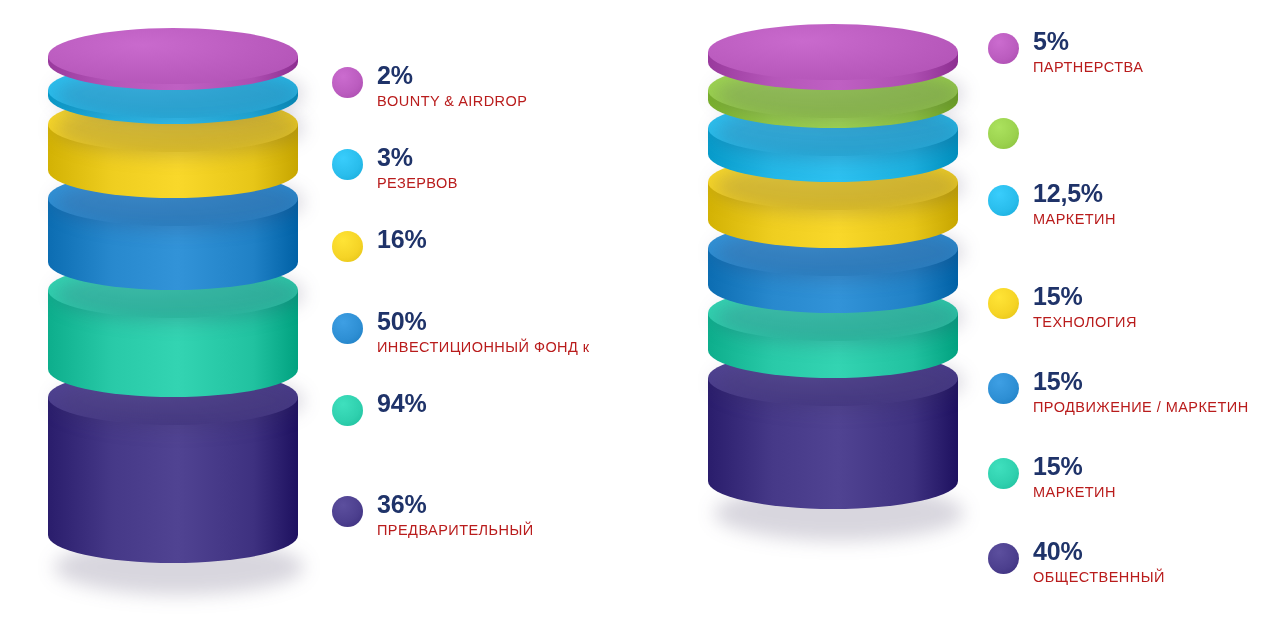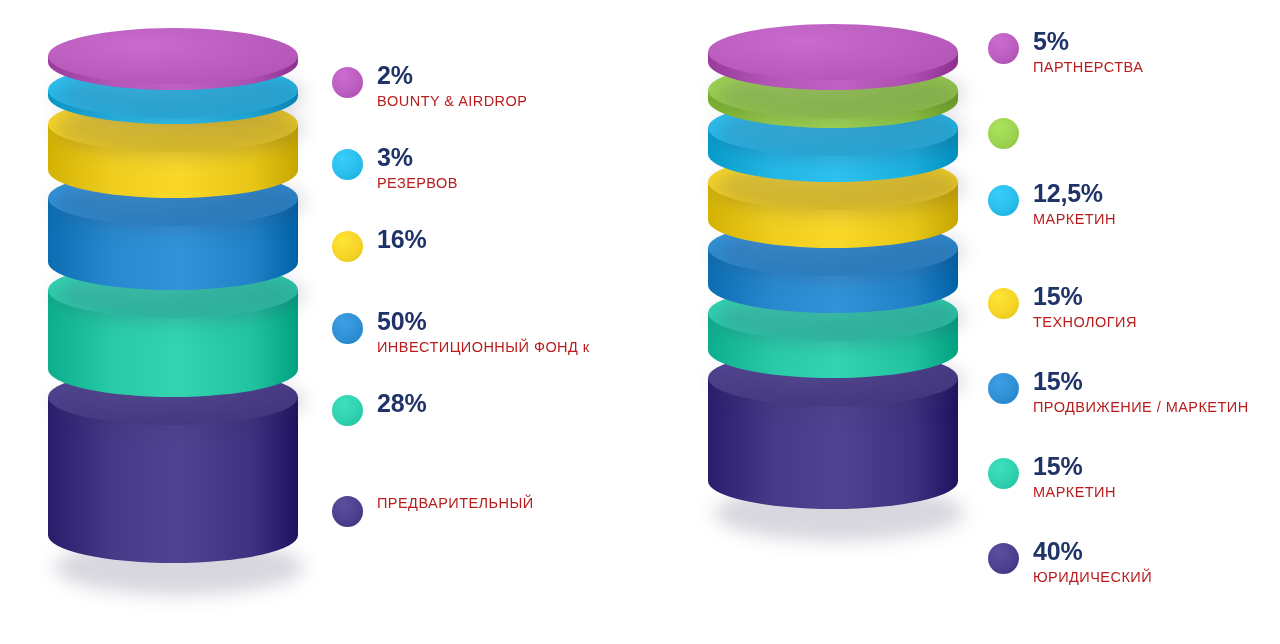--- a/index.html
+++ b/index.html
@@ -204,26 +204,27 @@
       <div class="legend-item" style="top: 246px;">
         <span class="legend-dot" style="background: radial-gradient(circle at 36% 30%, rgb(62, 159, 228) 0%, rgb(46, 143, 212) 58%, rgb(26, 123, 192) 100%);"></span>
         <span class="legend-text">
           <span class="legend-pct">50%</span>
           <span class="legend-label">ИНВЕСТИЦИОННЫЙ ФОНД к</span>
         </span>
       </div>
       <div class="legend-item" style="top: 328px;">
         <span class="legend-dot" style="background: radial-gradient(circle at 36% 30%, rgb(63, 224, 190) 0%, rgb(47, 208, 174) 58%, rgb(27, 188, 154) 100%);"></span>
         <span class="legend-text">
-          <span class="legend-pct">28%</span>
+          <span class="legend-pct">94%</span>
         </span>
       </div>
       <div class="legend-item" style="top: 429px;">
         <span class="legend-dot" style="background: radial-gradient(circle at 36% 30%, rgb(92, 79, 158) 0%, rgb(76, 63, 142) 58%, rgb(56, 43, 122) 100%);"></span>
         <span class="legend-text">
+          <span class="legend-pct">36%</span>
           <span class="legend-label">ПРЕДВАРИТЕЛЬНЫЙ</span>
         </span>
       </div>
     </div>
 
   <div class="legend legend-right">
       <div class="legend-item" style="top: 0px;">
         <span class="legend-dot" style="background: radial-gradient(circle at 36% 30%, rgb(203, 108, 207) 0%, rgb(187, 92, 191) 58%, rgb(167, 72, 171) 100%);"></span>
         <span class="legend-text">
           <span class="legend-pct">5%</span>
@@ -258,18 +259,18 @@
         <span class="legend-dot" style="background: radial-gradient(circle at 36% 30%, rgb(63, 224, 190) 0%, rgb(47, 208, 174) 58%, rgb(27, 188, 154) 100%);"></span>
         <span class="legend-text">
           <span class="legend-pct">15%</span>
           <span class="legend-label">МАРКЕТИН</span>
         </span>
       </div>
       <div class="legend-item" style="top: 510px;">
         <span class="legend-dot" style="background: radial-gradient(circle at 36% 30%, rgb(92, 79, 158) 0%, rgb(76, 63, 142) 58%, rgb(56, 43, 122) 100%);"></span>
         <span class="legend-text">
           <span class="legend-pct">40%</span>
-          <span class="legend-label">ЮРИДИЧЕСКИЙ</span>
+          <span class="legend-label">ОБЩЕСТВЕННЫЙ</span>
         </span>
       </div>
     </div>
 
 </div>
 
 </body></html>

